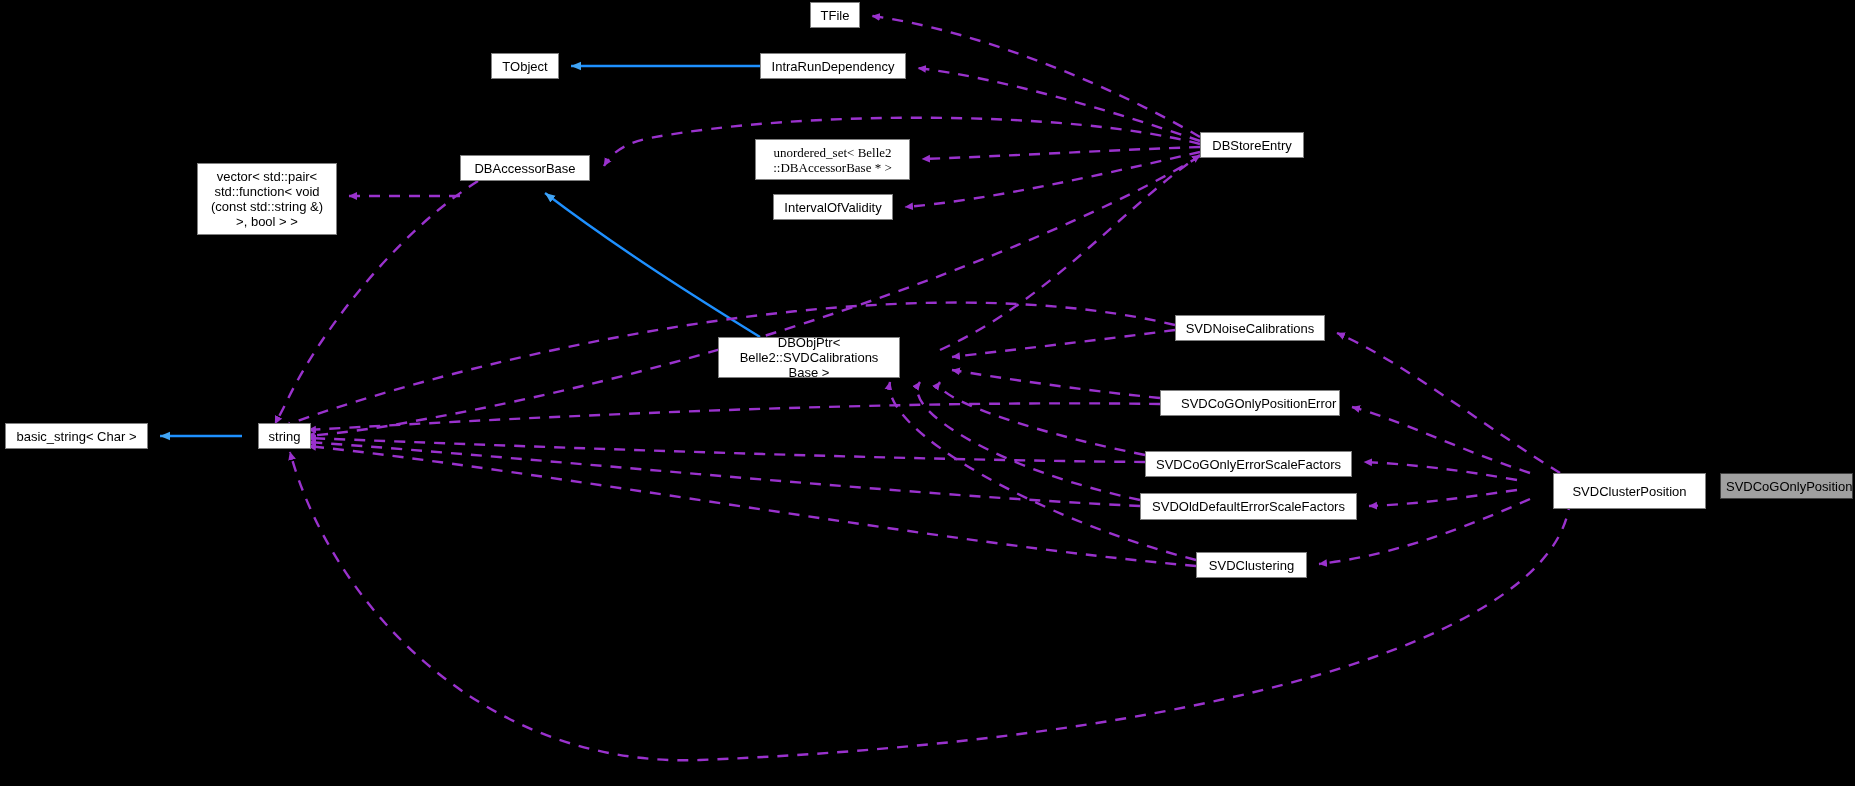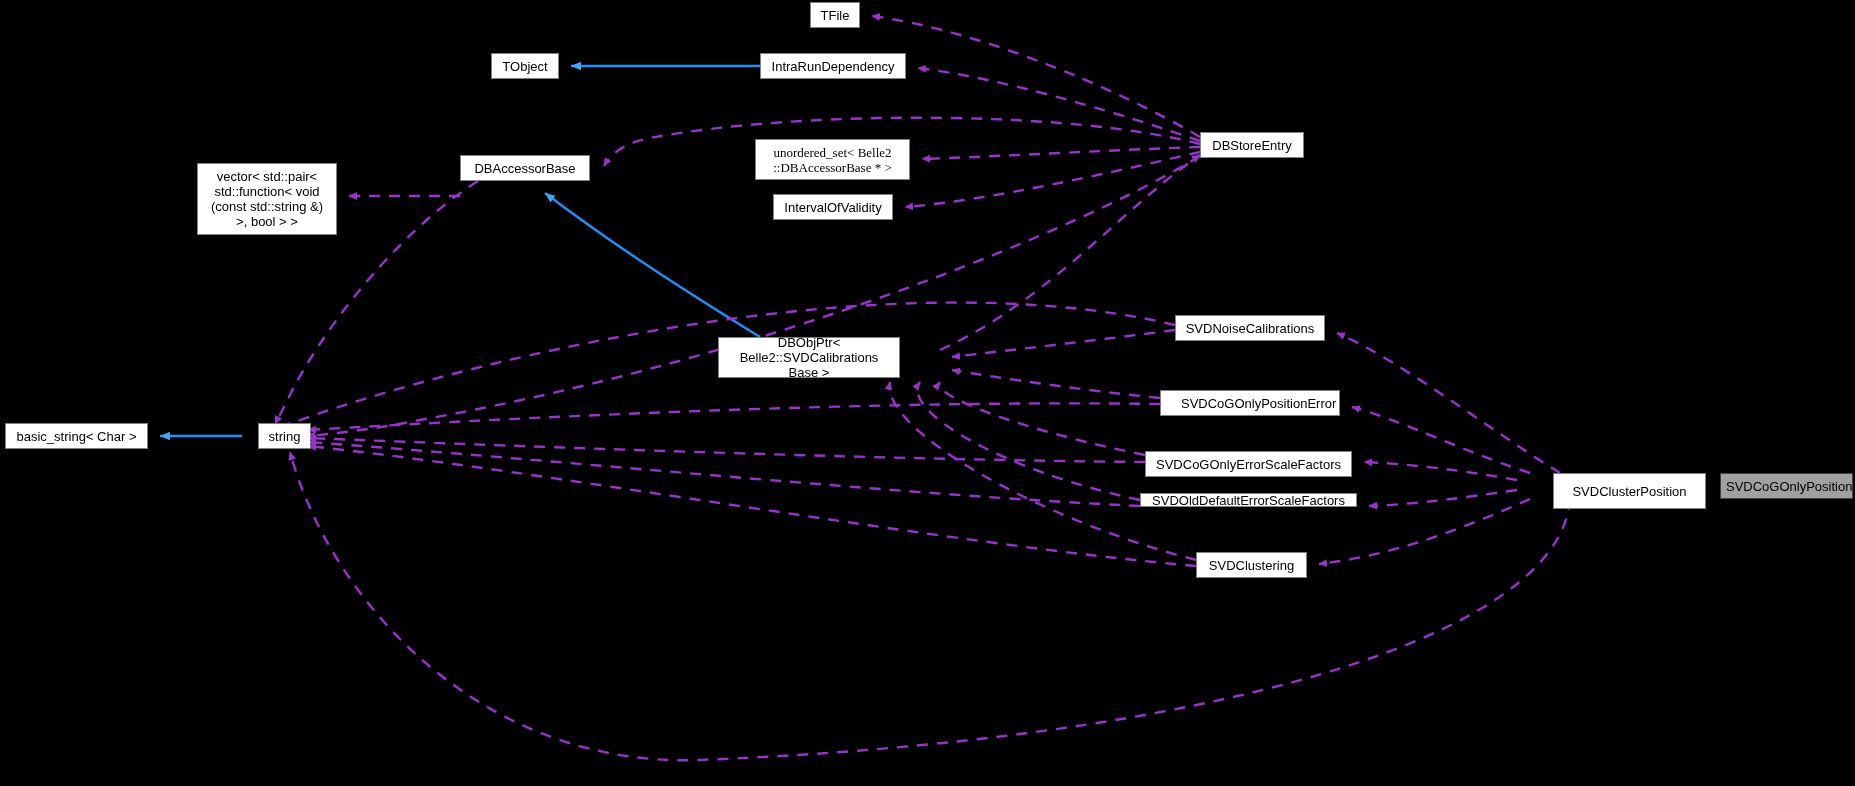--- a/index.html
+++ b/index.html
@@ -107,18 +107,18 @@
       <div class="node" style="left: 755px; top: 139px; width: 155px; height: 41px; font-family: Liberation Serif, serif;"><span class="node-label">unordered_set&lt; Belle2
 ::DBAccessorBase * &gt;</span></div>
       <div class="node" style="left: 773px; top: 194px; width: 120px; height: 26px;"><span class="node-label">IntervalOfValidity</span></div>
       <div class="node" style="left: 718px; top: 337px; width: 182px; height: 41px;"><span class="node-label">DBObjPtr&lt; Belle2::SVDCalibrations
 Base &gt;</span></div>
       <div class="node" style="left: 1175px; top: 315px; width: 150px; height: 26px;"><span class="node-label">SVDNoiseCalibrations</span></div>
       <div class="node" style="left: 5px; top: 423px; width: 143px; height: 26px;"><span class="node-label">basic_string&lt; Char &gt;</span></div>
       <div class="node" style="left: 242px; top: 423px; width: 53px; height: 26px; margin-left: 16px;"><span class="node-label">string</span></div>
       <div class="node" style="left: 1160px; top: 390px; width: 180px; height: 26px; padding-left: 20px;"><span class="node-label">SVDCoGOnlyPositionError</span></div>
       <div class="node" style="left: 1145px; top: 451px; width: 207px; height: 26px;"><span class="node-label">SVDCoGOnlyErrorScaleFactors</span></div>
-      <div class="node" style="left: 1140px; top: 493px; width: 217px; height: 14px; justify-content: center;"><span class="node-label">SVDOldDefaultErrorScaleFactors</span></div>
+      <div class="node" style="left: 1140px; top: 493px; width: 217px; height: 27px; justify-content: center;"><span class="node-label">SVDOldDefaultErrorScaleFactors</span></div>
       <div class="node" style="left: 1196px; top: 552px; width: 111px; height: 26px;"><span class="node-label">SVDClustering</span></div>
       <div class="node" style="left: 1517px; top: 473px; width: 153px; height: 36px; margin-left: 36px;"><span class="node-label">SVDClusterPosition</span></div>
       <div class="node highlight" style="left: 1720px; top: 473px; width: 133px; height: 26px; align-items: center;"><span class="node-label">SVDCoGOnlyPosition</span></div>
     </div>
 </div>
 
 </body></html>

